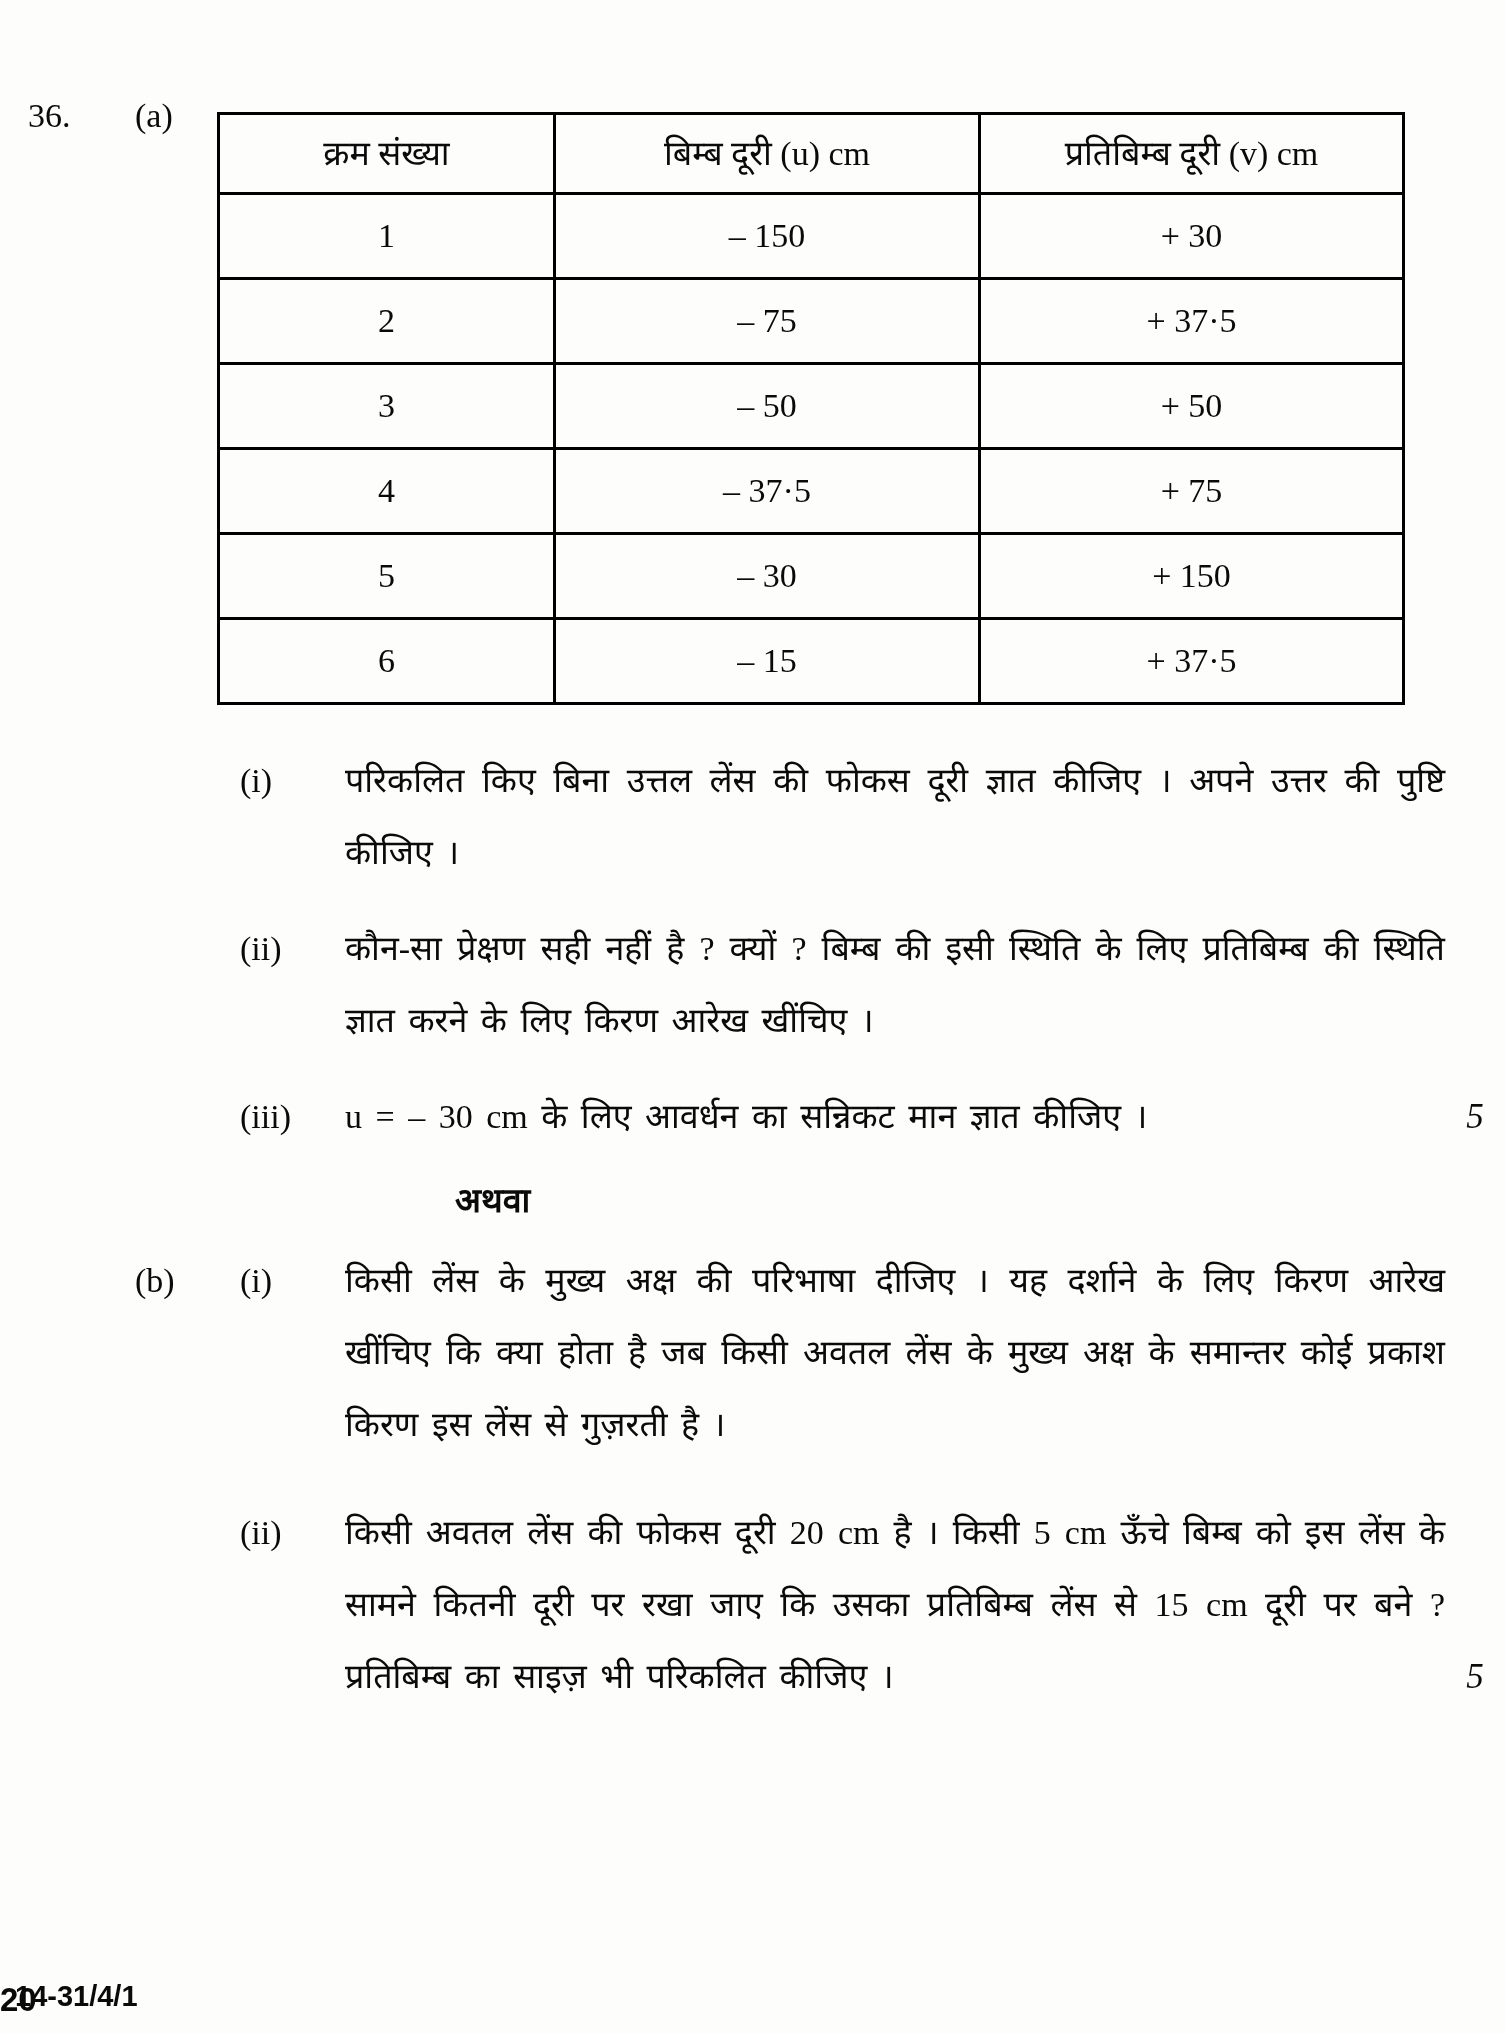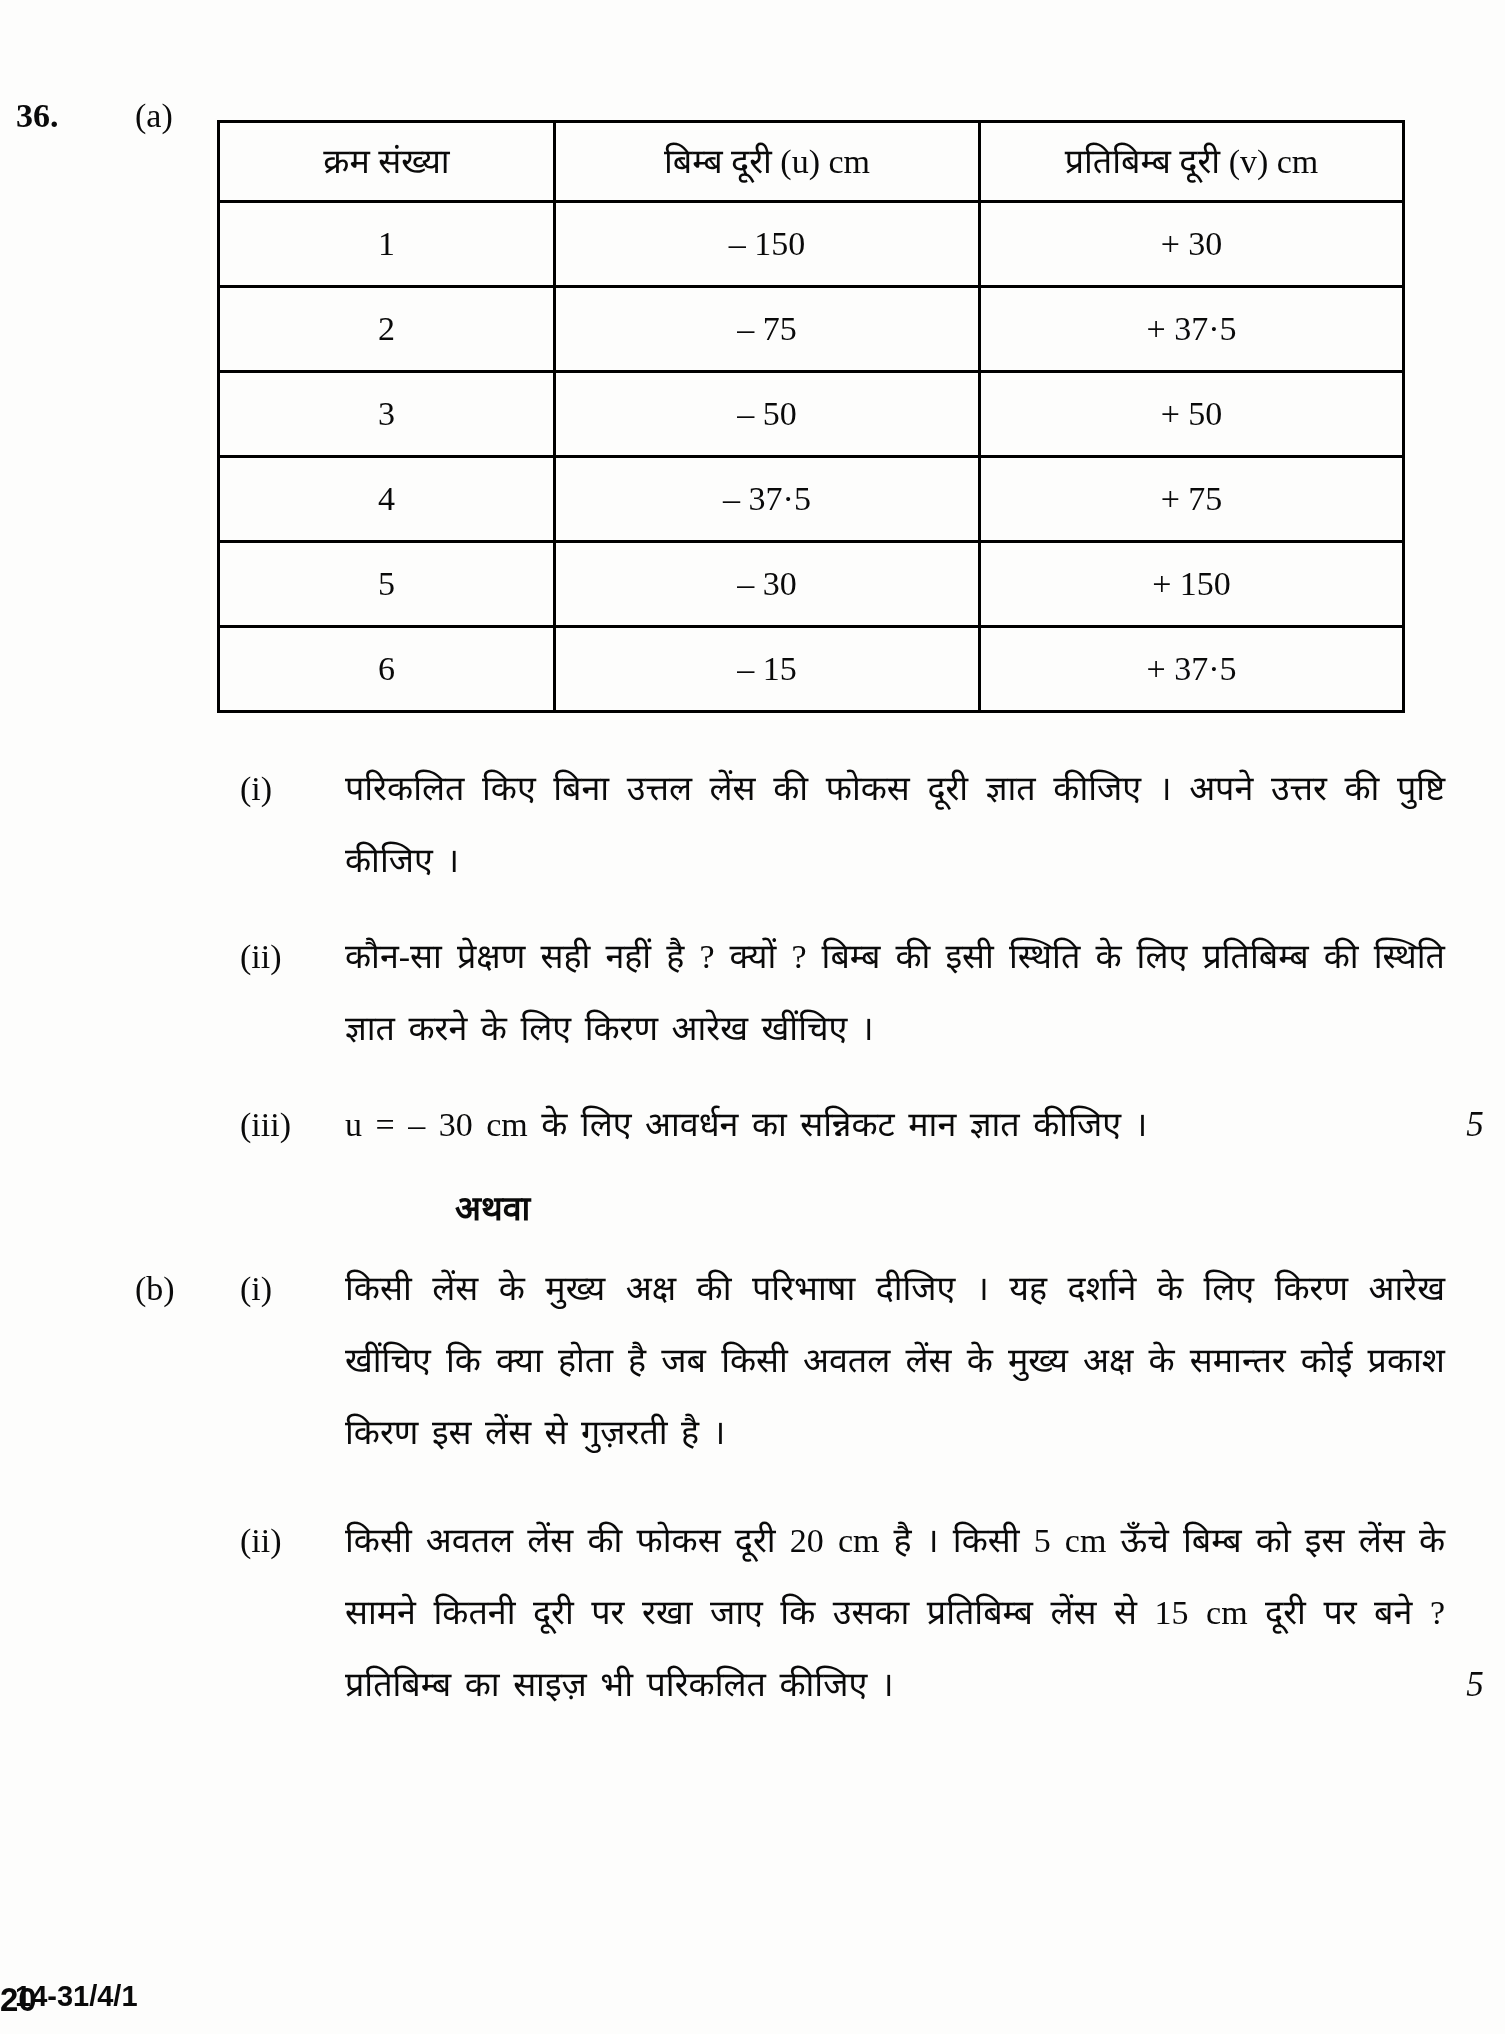--- a/index.html
+++ b/index.html
@@ -12,22 +12,22 @@
     color: #0a0a0a;
     font-family: "Liberation Serif", "DejaVu Serif", serif;
     font-size: 34px;
     line-height: 72px;
     overflow: hidden;
   }
   .q-row { display: flex; align-items: flex-start; }
   .qnum-col {
     flex: 0 0 110px;
     box-sizing: border-box;
-    padding-left: 16px;
-    font-weight: 700;
+    padding-left: 28px;
+    font-weight: 400;
   }
   .part-col {
     flex: 0 0 107px;
     box-sizing: border-box;
     padding-left: 25px;
   }
   .content-col {
     flex: 1 1 auto;
     box-sizing: border-box;
     max-width: 1288px;
@@ -35,21 +35,21 @@
   .intro-para {
     box-sizing: border-box;
     padding-left: 23px;
     padding-right: 60px;
     text-align: justify;
     text-align-last: left;
     word-spacing: 6px;
   }
   .obs-table {
     border-collapse: collapse;
-    margin-top: 40px;
+    margin-top: 32px;
     table-layout: fixed;
   }
   .obs-table th, .obs-table td {
     border: 3px solid #000;
     text-align: center;
     vertical-align: middle;
     font-weight: 400;
     padding: 0;
   }
   .obs-table th { height: 77px; }

